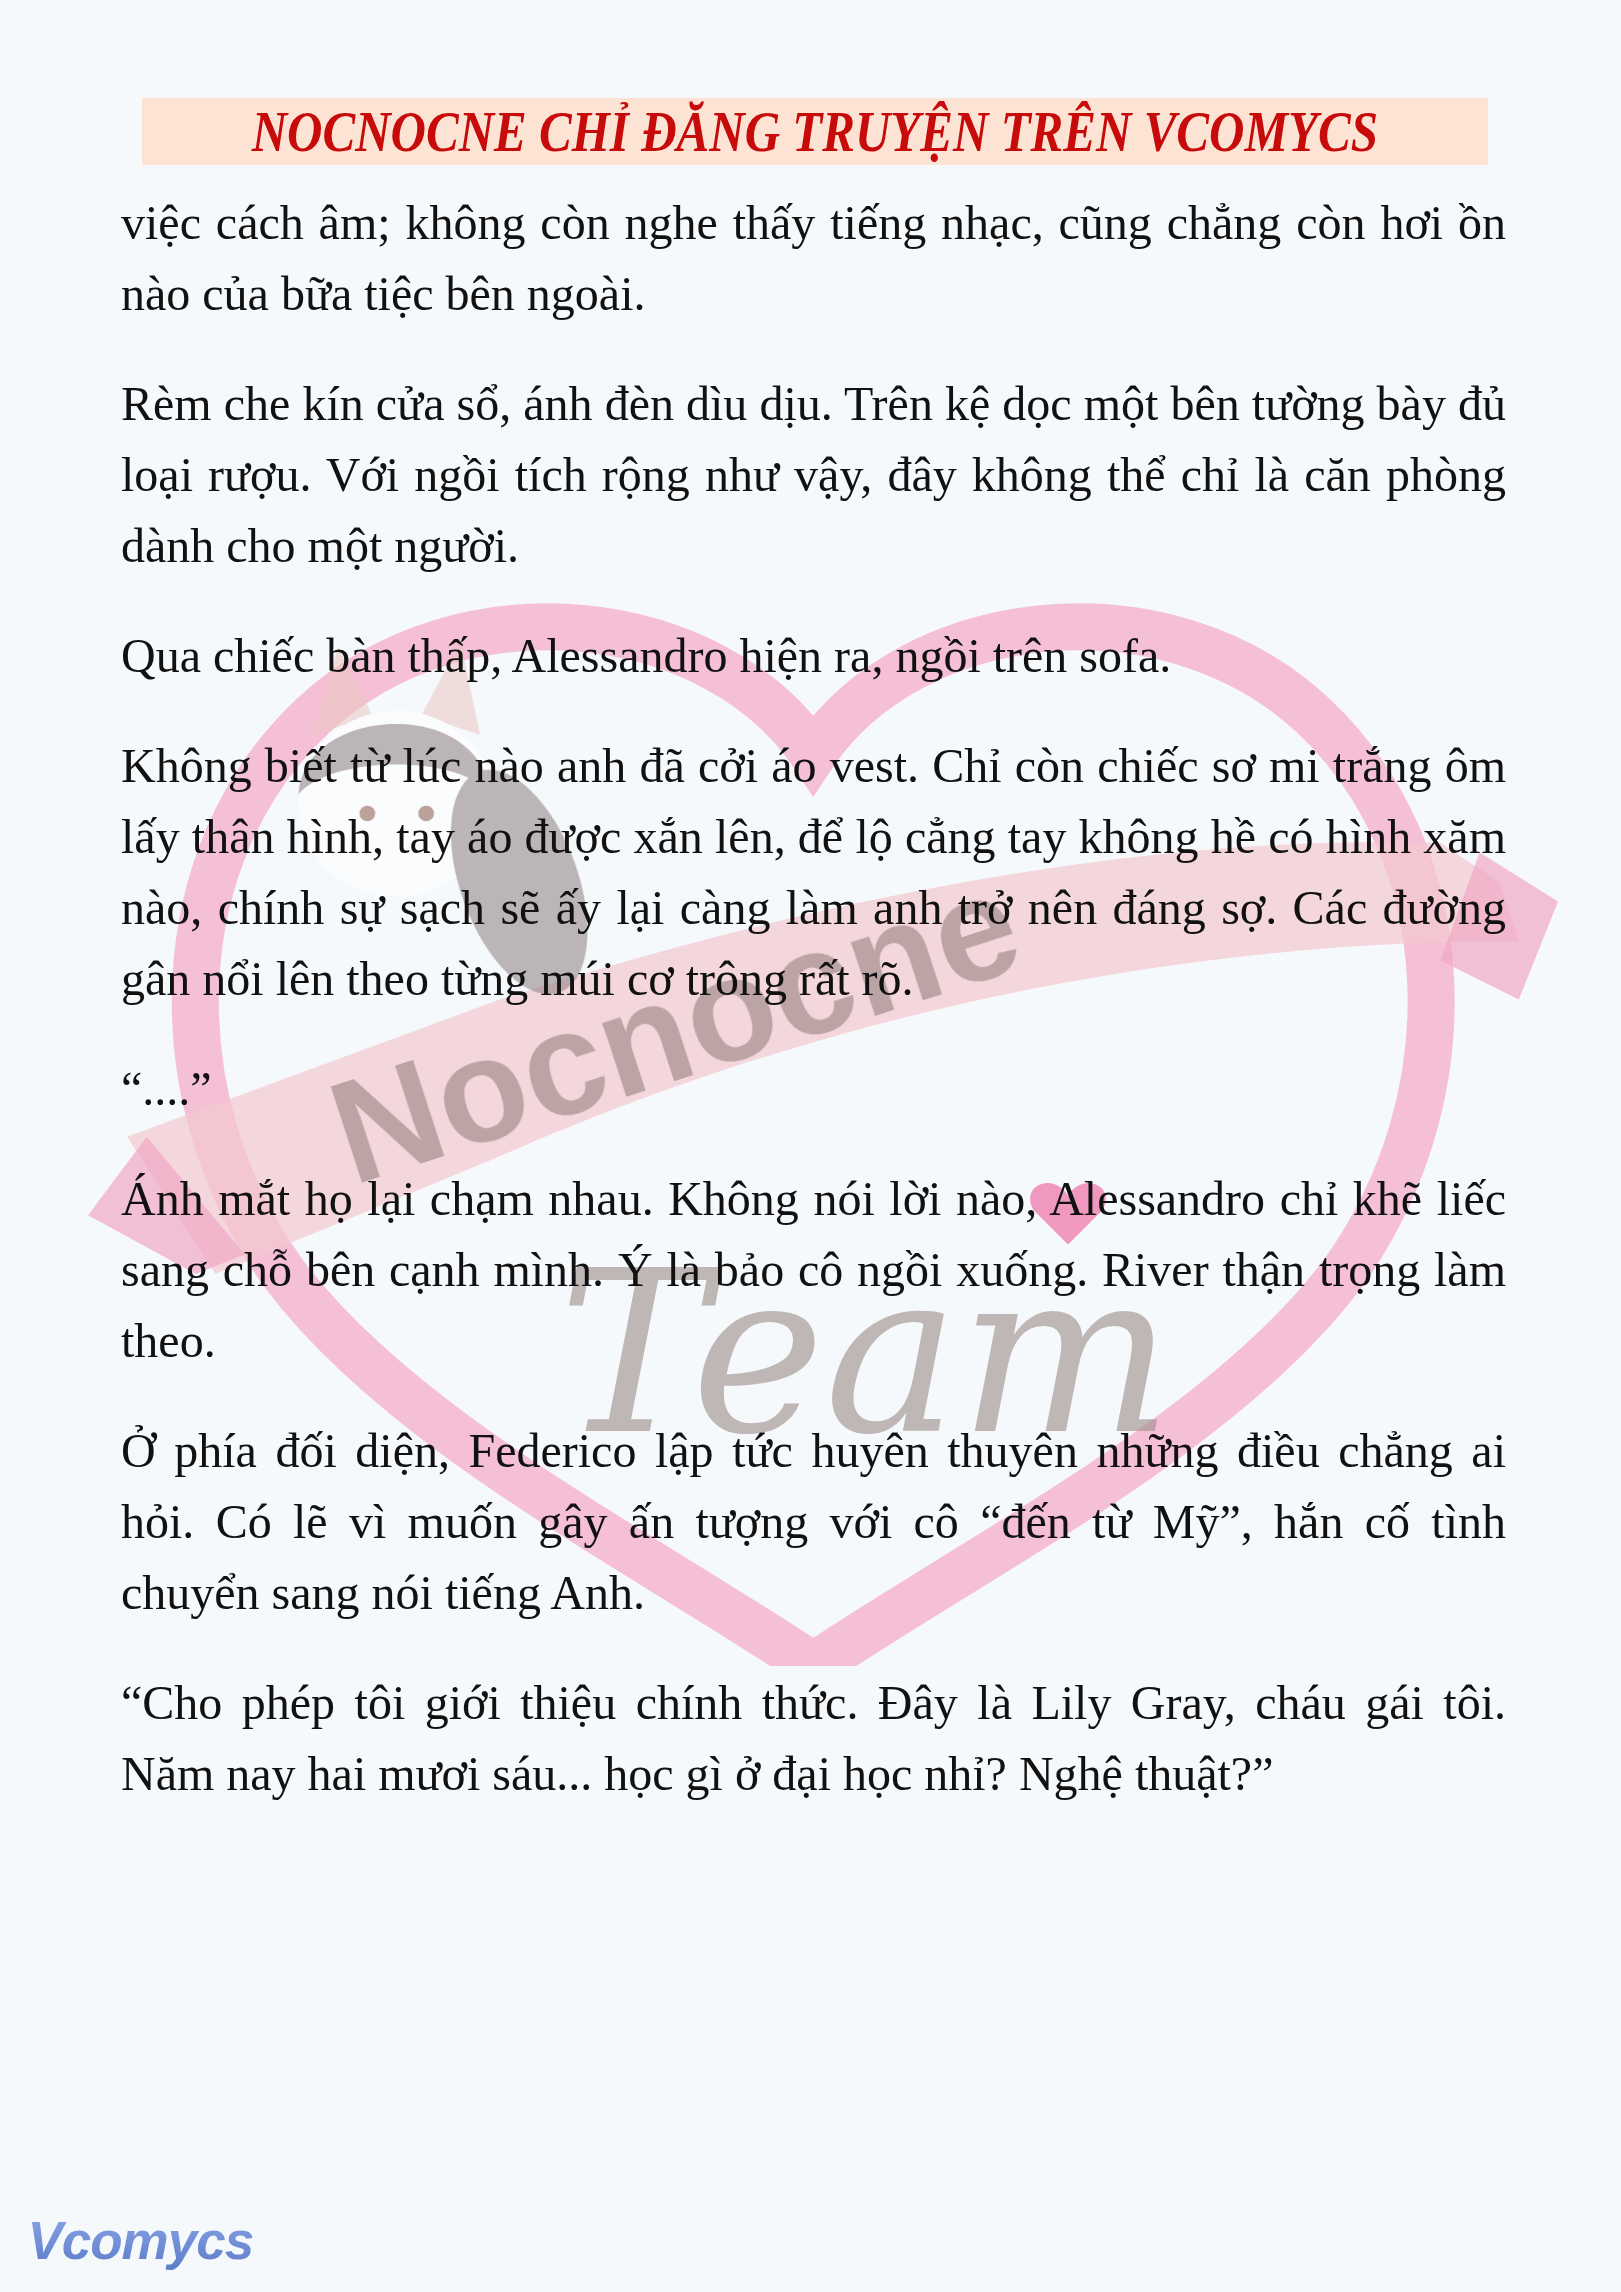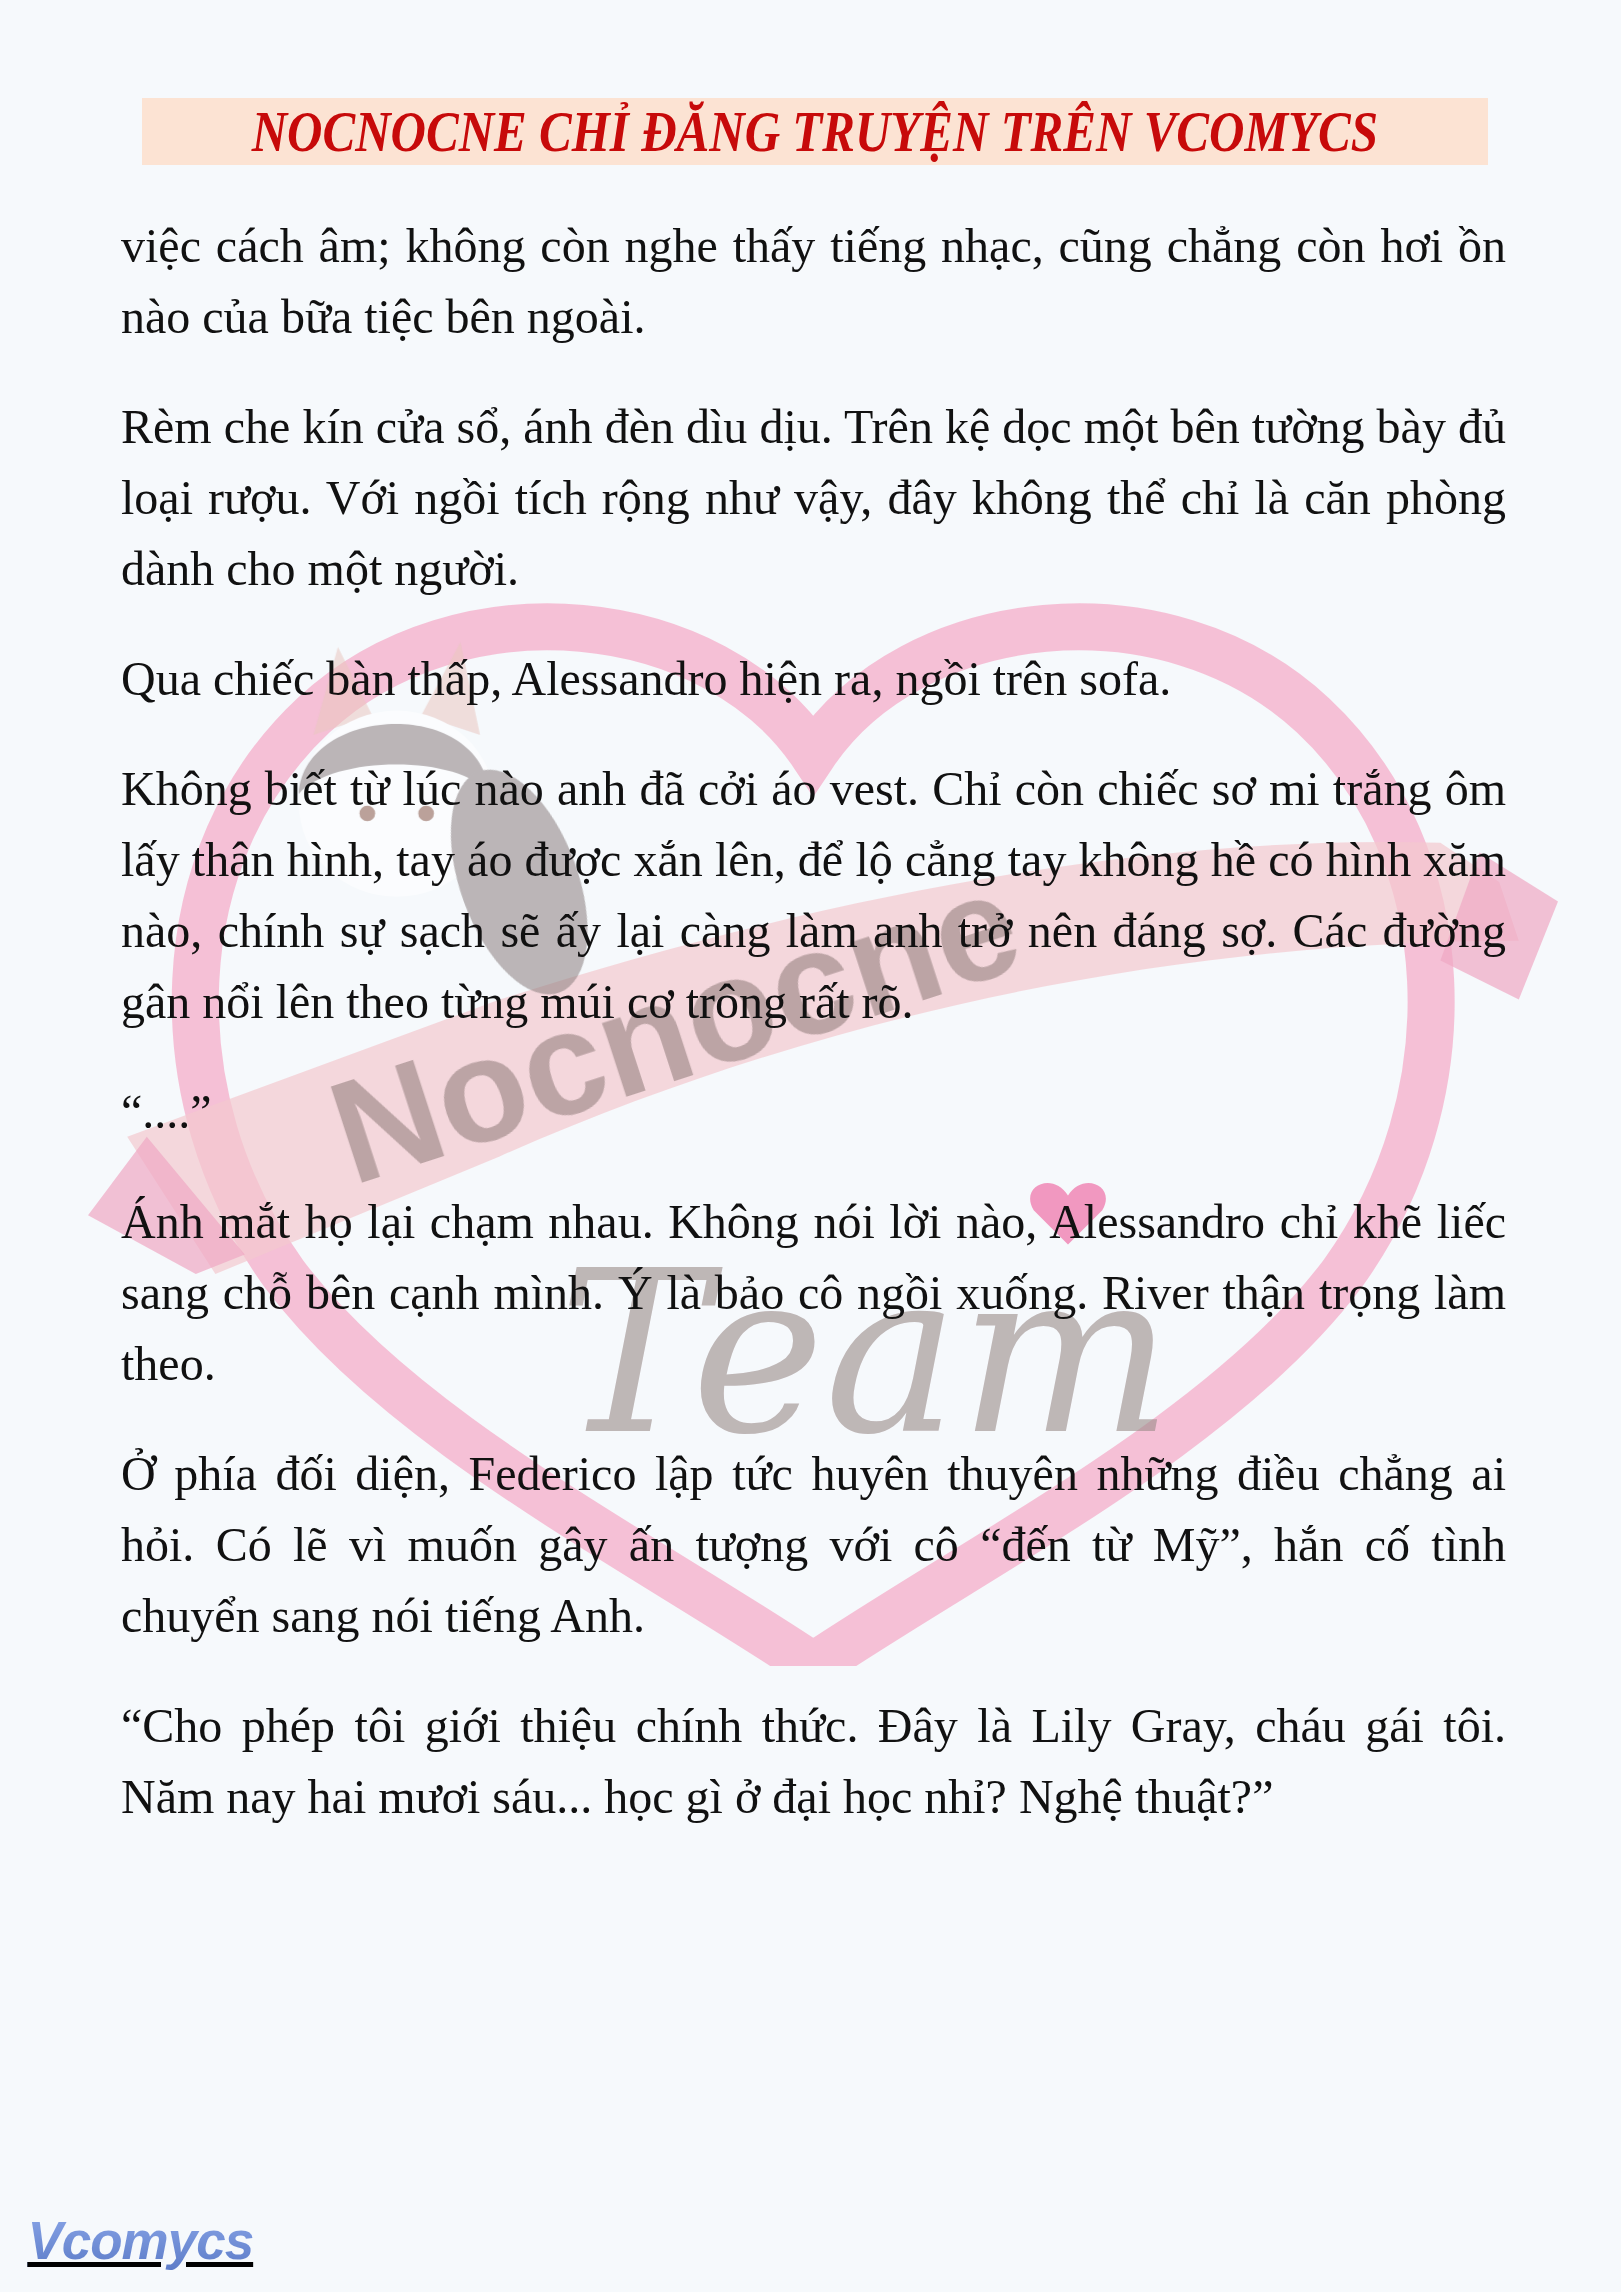--- a/index.html
+++ b/index.html
@@ -54,21 +54,21 @@
     letter-spacing: 0px;
     transform: scaleX(0.86);
     white-space: nowrap;
     line-height: 1;
   }
 
   
   .story {
     position: absolute;
     left: 121px;
-    top: 210px;
+    top: 187px;
     width: 1385px;
     z-index: 3;
     color: #111111;
     font-family: "Liberation Serif", "DejaVu Serif", serif;
     font-size: 48px;
     line-height: 71px;
     text-align: justify;
   }
   .story p {
     margin: 0 0 39px 0;
@@ -78,21 +78,20 @@
   }
 
   
   .footer-logo {
     position: absolute;
     left: 27.4px;
     top: 2210px;
     z-index: 3;
     display: flex;
     align-items: flex-start;
-    text-decoration: underline;
   }
   .footer-logo .logo-text {
     font-family: "Liberation Sans", "DejaVu Sans", sans-serif;
     font-style: italic;
     font-weight: bold;
     font-size: 53px;
     letter-spacing: -1px;
     color: #6f8fd6;
     background: linear-gradient(180deg, #8aa6e8 0%, #5d7cc8 100%);
     -webkit-background-clip: text;

